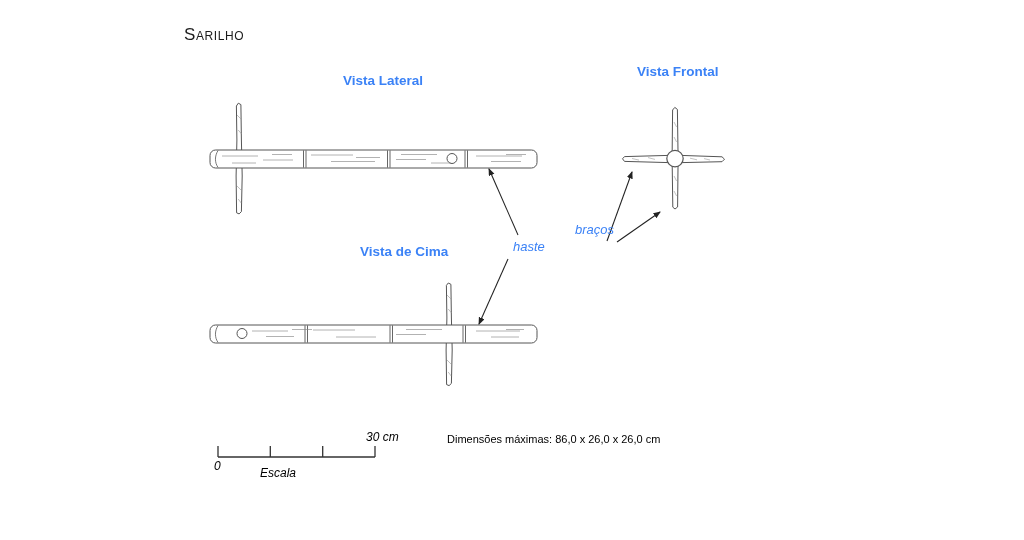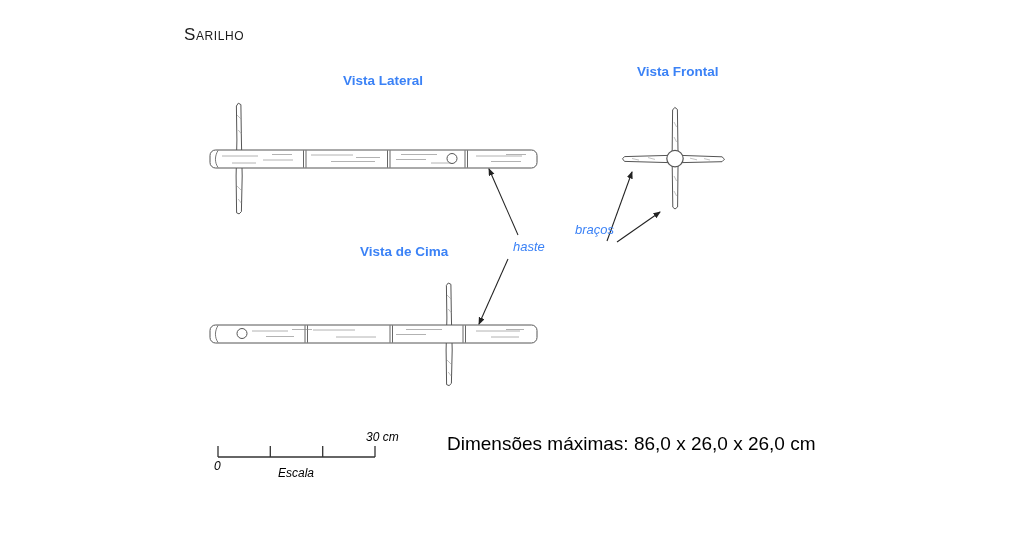--- a/index.html
+++ b/index.html
@@ -22,21 +22,21 @@
     font-size: 13.5px;
     font-weight: bold;
     color: #3b82f6;
   }
   .callout-label {
     font-size: 13px;
     font-style: italic;
     color: #3b82f6;
   }
   .dim-note {
-    font-size: 19px;
+    font-size: 11px;
     color: #000000;
   }
   .scale-text {
     font-size: 12px;
     color: #000000;
     font-style: italic;
   }
   svg.drawing { position: absolute; left: 0; top: 0; }
 </style>
 </head>
@@ -115,15 +115,15 @@
   <div class="abs callout-label" style="left:513px; top:239px;">haste</div>
 
   <div class="abs callout-label" style="left:575px; top:222px;">braços</div>
 
   <div class="abs dim-note" style="left:447px; top:433px;">Dimensões máximas: 86,0 x 26,0 x 26,0 cm</div>
 
   <div class="abs scale-text" style="left:214px; top:459px;">0</div>
 
   <div class="abs scale-text" style="left:366px; top:430px;">30 cm</div>
 
-  <div class="abs scale-text" style="left:278px; top:466px;">Escala</div>
+  <div class="abs scale-text" style="left:260px; top:466px;">Escala</div>
 
 </div>
 
 </body></html>

